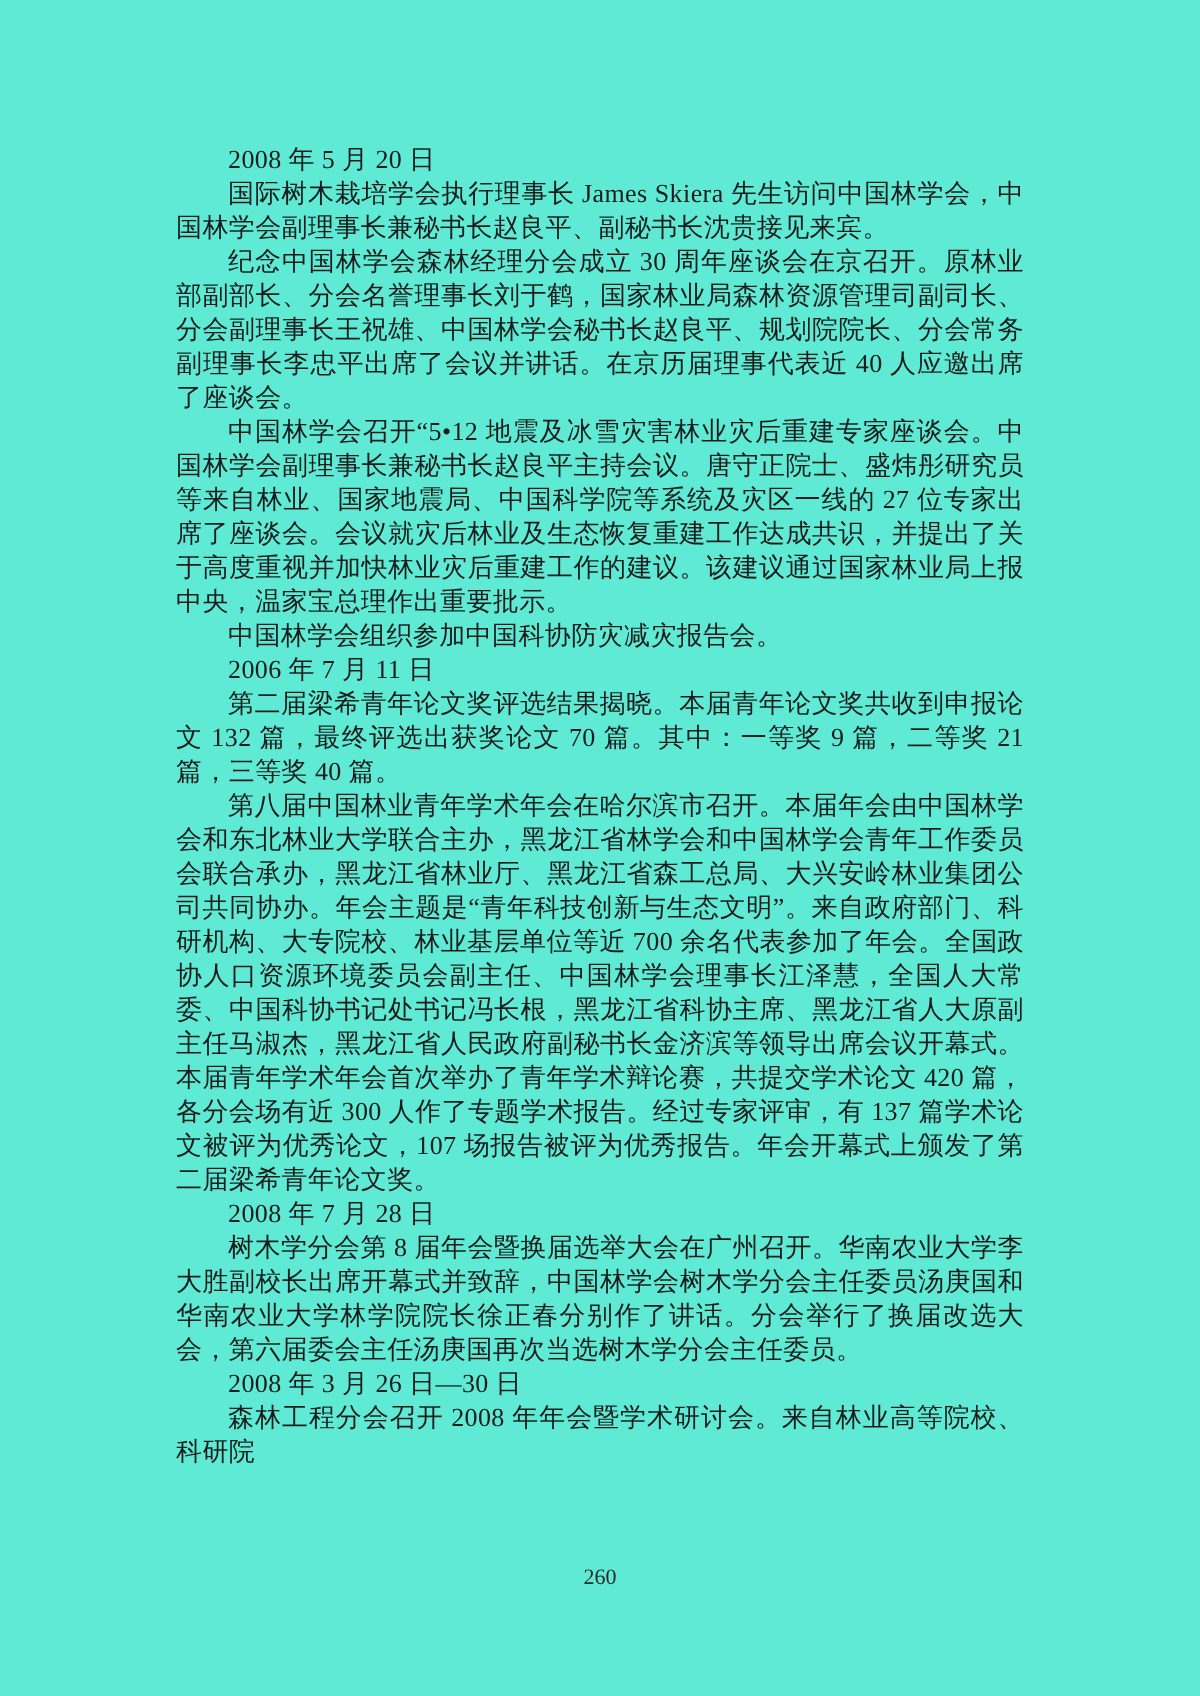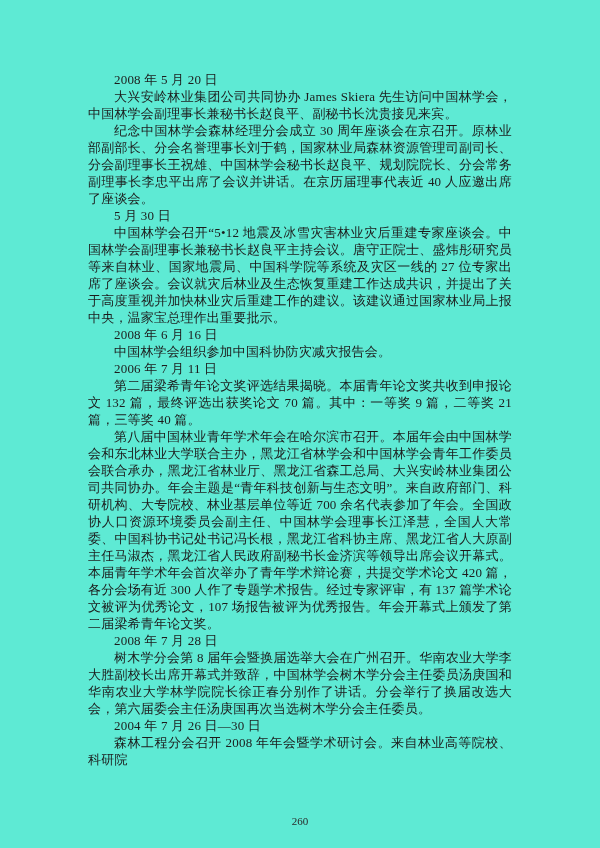--- a/index.html
+++ b/index.html
@@ -27,42 +27,40 @@
     letter-spacing: 0.2px;
   }
   .content p {
     margin: 0;
     padding: 0;
     text-indent: 2em;
   }
   .page-number {
     position: absolute;
     left: 0;
-    top: 815px;
+    top: 783px;
     width: 600px;
     text-align: center;
     font-size: 11px;
     color: #2a2a2a;
     font-family: "Liberation Serif", serif;
   }
 </style>
 </head>
 <body>
 
 <div class="page">
   <div class="content">
     <p>2008 年 5 月 20 日</p>
-    <p>大兴安岭林业集团公司共同协办 James Skiera 先生访问中国林学会，中国林学会副理事长兼秘书长赵良平、副秘书长沈贵接见来宾。</p>
+    <p>国际树木栽培学会执行理事长 James Skiera 先生访问中国林学会，中国林学会副理事长兼秘书长赵良平、副秘书长沈贵接见来宾。</p>
     <p>纪念中国林学会森林经理分会成立 30 周年座谈会在京召开。原林业部副部长、分会名誉理事长刘于鹤，国家林业局森林资源管理司副司长、分会副理事长王祝雄、中国林学会秘书长赵良平、规划院院长、分会常务副理事长李忠平出席了会议并讲话。在京历届理事代表近 40 人应邀出席了座谈会。</p>
-    <p>5 月 30 日</p>
     <p>中国林学会召开“5•12 地震及冰雪灾害林业灾后重建专家座谈会。中国林学会副理事长兼秘书长赵良平主持会议。唐守正院士、盛炜彤研究员等来自林业、国家地震局、中国科学院等系统及灾区一线的 27 位专家出席了座谈会。会议就灾后林业及生态恢复重建工作达成共识，并提出了关于高度重视并加快林业灾后重建工作的建议。该建议通过国家林业局上报中央，温家宝总理作出重要批示。</p>
-    <p>2008 年 6 月 16 日</p>
     <p>中国林学会组织参加中国科协防灾减灾报告会。</p>
     <p>2006 年 7 月 11 日</p>
     <p>第二届梁希青年论文奖评选结果揭晓。本届青年论文奖共收到申报论文 132 篇，最终评选出获奖论文 70 篇。其中：一等奖 9 篇，二等奖 21 篇，三等奖 40 篇。</p>
     <p>第八届中国林业青年学术年会在哈尔滨市召开。本届年会由中国林学会和东北林业大学联合主办，黑龙江省林学会和中国林学会青年工作委员会联合承办，黑龙江省林业厅、黑龙江省森工总局、大兴安岭林业集团公司共同协办。年会主题是“青年科技创新与生态文明”。来自政府部门、科研机构、大专院校、林业基层单位等近 700 余名代表参加了年会。全国政协人口资源环境委员会副主任、中国林学会理事长江泽慧，全国人大常委、中国科协书记处书记冯长根，黑龙江省科协主席、黑龙江省人大原副主任马淑杰，黑龙江省人民政府副秘书长金济滨等领导出席会议开幕式。本届青年学术年会首次举办了青年学术辩论赛，共提交学术论文 420 篇，各分会场有近 300 人作了专题学术报告。经过专家评审，有 137 篇学术论文被评为优秀论文，107 场报告被评为优秀报告。年会开幕式上颁发了第二届梁希青年论文奖。</p>
     <p>2008 年 7 月 28 日</p>
     <p>树木学分会第 8 届年会暨换届选举大会在广州召开。华南农业大学李大胜副校长出席开幕式并致辞，中国林学会树木学分会主任委员汤庚国和华南农业大学林学院院长徐正春分别作了讲话。分会举行了换届改选大会，第六届委会主任汤庚国再次当选树木学分会主任委员。</p>
-    <p>2004 年 7 月 26 日—30 日</p>
+    <p>2008 年 3 月 26 日—30 日</p>
     <p>森林工程分会召开 2008 年年会暨学术研讨会。来自林业高等院校、科研院</p>
   </div>
   <div class="page-number">260</div>
 </div>
 
 </body></html>

